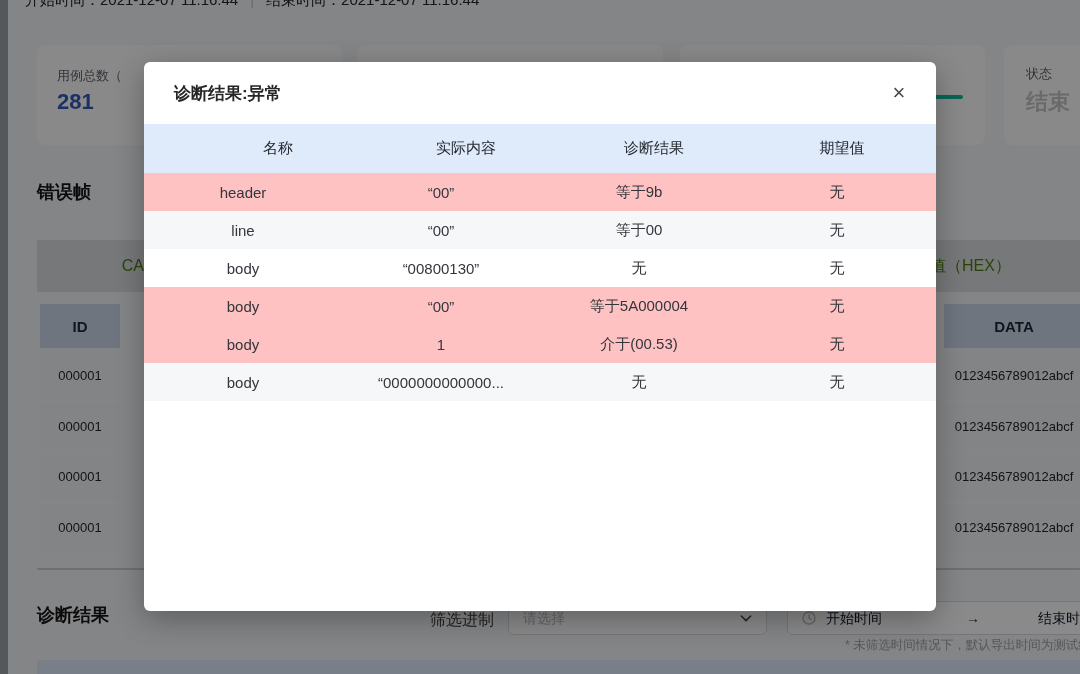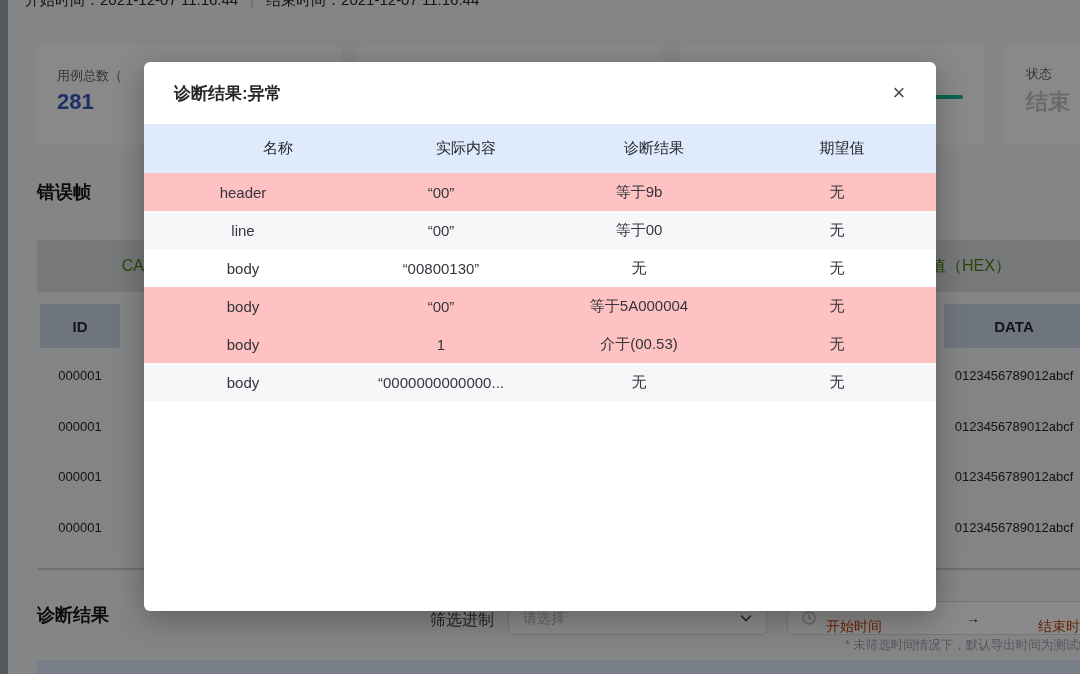--- a/index.html
+++ b/index.html
@@ -34,21 +34,21 @@
   .err-cell{height:46px;background:#eef0f3;font-size:13px;color:#262626;}
 
   .divider{position:absolute;left:37px;top:568px;width:1043px;height:2px;border-radius:1px;background:#c8cbd0;}
 
   .filter-label{position:absolute;left:430px;top:610px;font-size:16px;color:#404040;white-space:nowrap;}
   .select-box{position:absolute;left:508px;top:601px;width:259px;height:34px;background:#fcfcfd;border:1px solid #d5d8dd;border-radius:6px;}
   .select-placeholder{position:absolute;left:14px;top:0;line-height:32px;font-size:14px;color:#b4b8bf;}
   .chevron{position:absolute;right:12px;top:8px;}
 
   .date-box{position:absolute;left:787px;top:601px;width:350px;height:34px;background:#fcfcfd;border:1px solid #d5d8dd;border-radius:6px;}
-  .date-box .ph{position:absolute;top:8px;line-height:32px;font-size:14px;color:#c2410c;white-space:nowrap;}
+  .date-box .ph{position:absolute;top:0;line-height:32px;font-size:14px;color:#0f172a;white-space:nowrap;}
   .ph-start{left:38px;}
   .ph-end{left:250px;}
   .range-arrow{position:absolute;left:178px;top:0;line-height:32px;font-size:14px;color:#262626;}
   .clock{position:absolute;left:13px;top:8px;}
 
   .note{position:absolute;left:845px;top:637px;font-size:12.5px;color:#9b9ea6;white-space:nowrap;}
   .bottom-bar{position:absolute;left:37px;top:660px;width:1100px;height:20px;background:#dbe7f7;}
 
   
   .overlay{position:absolute;left:0;top:0;width:1080px;height:674px;background:rgba(0,0,0,0.45);}

